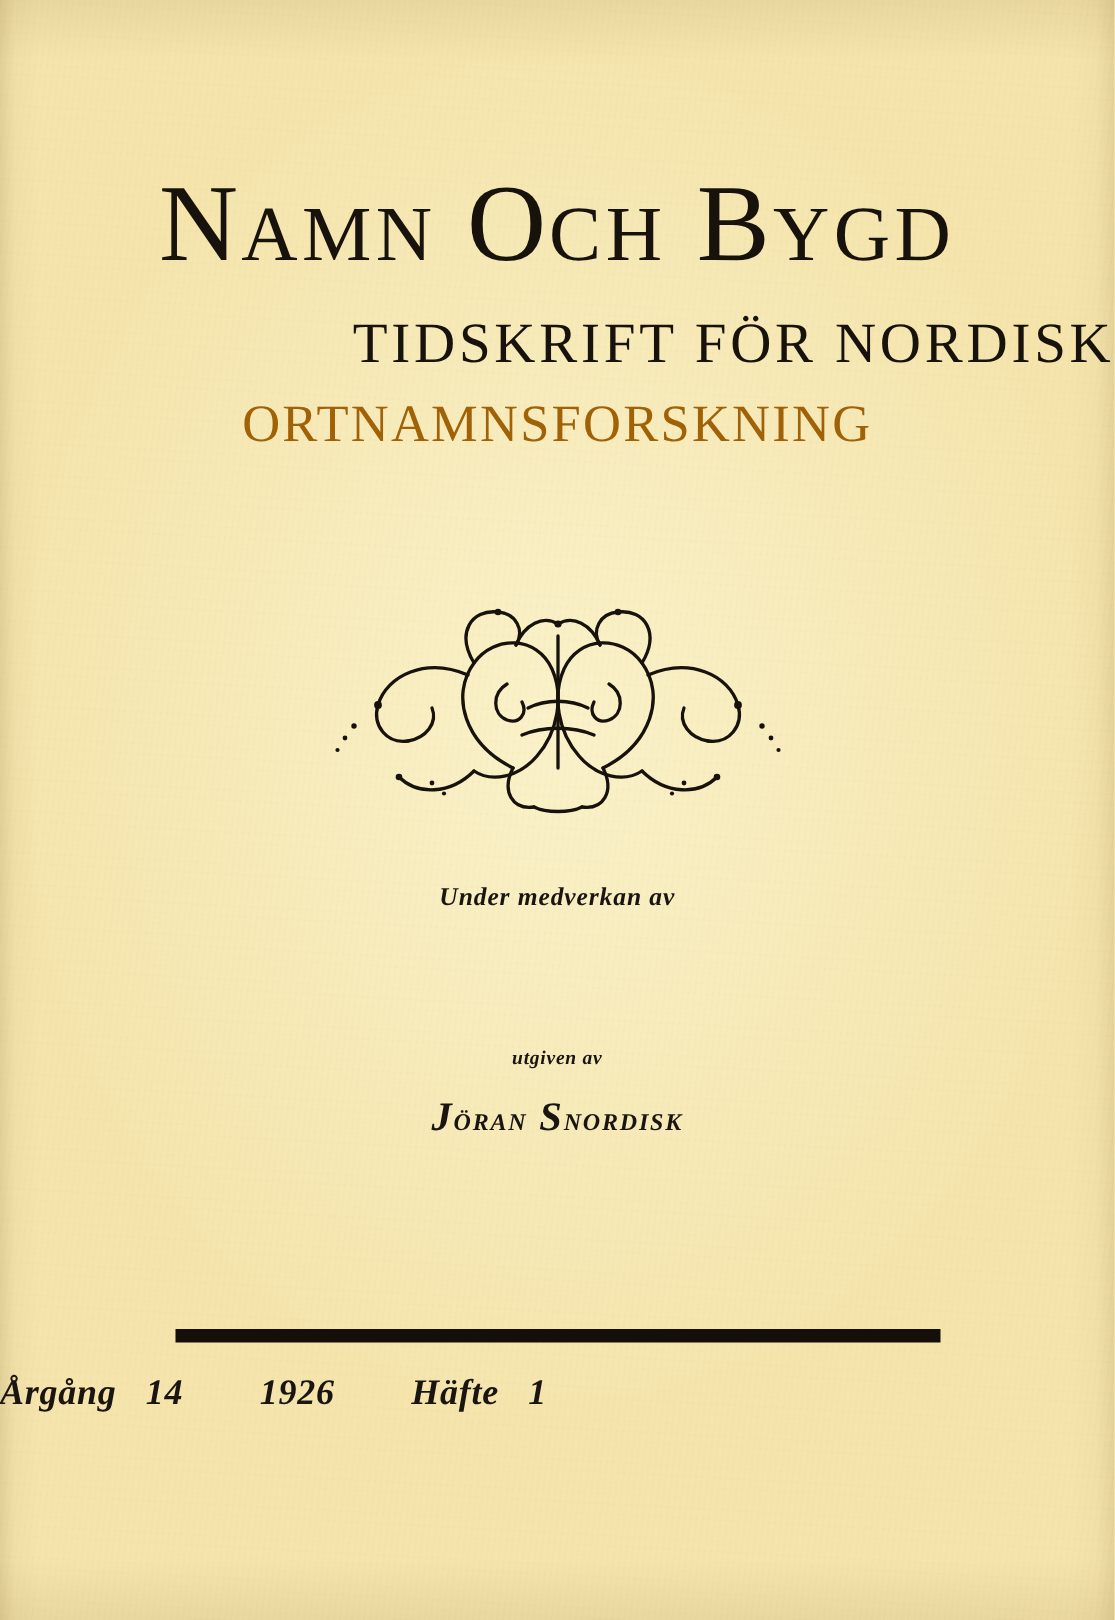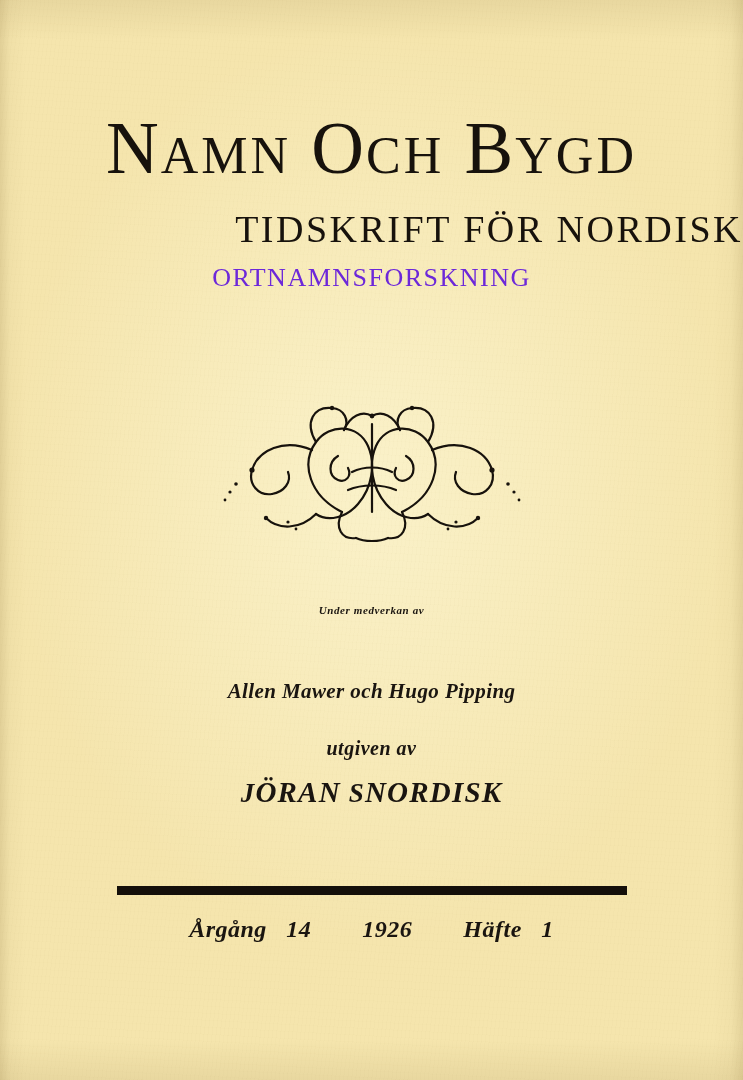--- a/index.html
+++ b/index.html
@@ -75,24 +75,24 @@
     margin: 22px 0 0 0;
     font-size: 38px;
     letter-spacing: 2.5px;
     font-weight: 400;
     color: #17120c;
     white-space: nowrap;
     text-align: right;
   }
   .subtitle2 {
     margin: 12px 0 0 0;
-    font-size: 26px;
+    font-size: 35px;
     letter-spacing: 1.5px;
     font-weight: 400;
-    color: #6d28d9;
+    color: #a16207;
     white-space: nowrap;
   }
 
   .ornament {
     position: absolute;
     left: 0;
     right: 0;
     top: 372px;
     display: flex;
     justify-content: center;
@@ -100,67 +100,66 @@
 
   .credits {
     position: absolute;
     left: 0;
     right: 0;
     top: 588px;
     text-align: center;
     font-style: italic;
   }
   .credits-lead {
-    font-size: 11px;
+    font-size: 17px;
     font-weight: 700;
     letter-spacing: 0.6px;
-    margin: 16px;
+    margin: 0;
   }
   .credits-names {
     margin: 26px 0 0 0;
     font-size: 21px;
     font-weight: 700;
     letter-spacing: 0.4px;
     line-height: 1.55;
   }
   .credits-utg {
     margin: 30px 0 2px 0;
-    font-size: 20px;
+    font-size: 13px;
     font-weight: 700;
     letter-spacing: 0.5px;
   }
   .credits-editor {
     margin: 16px 0 0 0;
     font-size: 27px;
     font-weight: 700;
     letter-spacing: 1.2px;
   }
   .credits-editor .cap { font-size: 27px; }
-  .credits-editor .sc { font-size: 29px; }
+  .credits-editor .sc { font-size: 16px; }
 
   .rule-wrap {
     position: absolute;
     left: 0;
     right: 0;
     top: 886px;
     display: flex;
     justify-content: center;
   }
   .rule {
     width: 510px;
     height: 9px;
     background: #140f0a;
   }
 
   .footer {
     position: absolute;
     left: 0;
     right: 0;
     top: 916px;
-    text-align: center;
     font-style: italic;
     font-size: 24px;
     font-weight: 700;
     letter-spacing: 0.5px;
   }
   .footer span { display: inline-block; }
   .footer .gap { width: 38px; }
 </style>
 </head>
 <body>
@@ -229,21 +228,20 @@
         <circle cx="264" cy="150" r="1.6"></circle>
           <circle cx="256" cy="157" r="1.4"></circle>
       </g>
     </svg>
   </div>
 
   <div class="credits">
     <p class="credits-lead">Under medverkan av</p>
     <p class="credits-names">
       <br>
-      <span>Allen Mawer  och  Hugo Pipping</span>
     </p>
     <p class="credits-utg">utgiven av</p>
     <p class="credits-editor">
       <span class="cap">J</span><span class="sc">ÖRAN</span>
       <span class="cap">S</span><span class="sc">NORDISK</span>
     </p>
   </div>
 
   <div class="rule-wrap">
     <div class="rule"></div>

